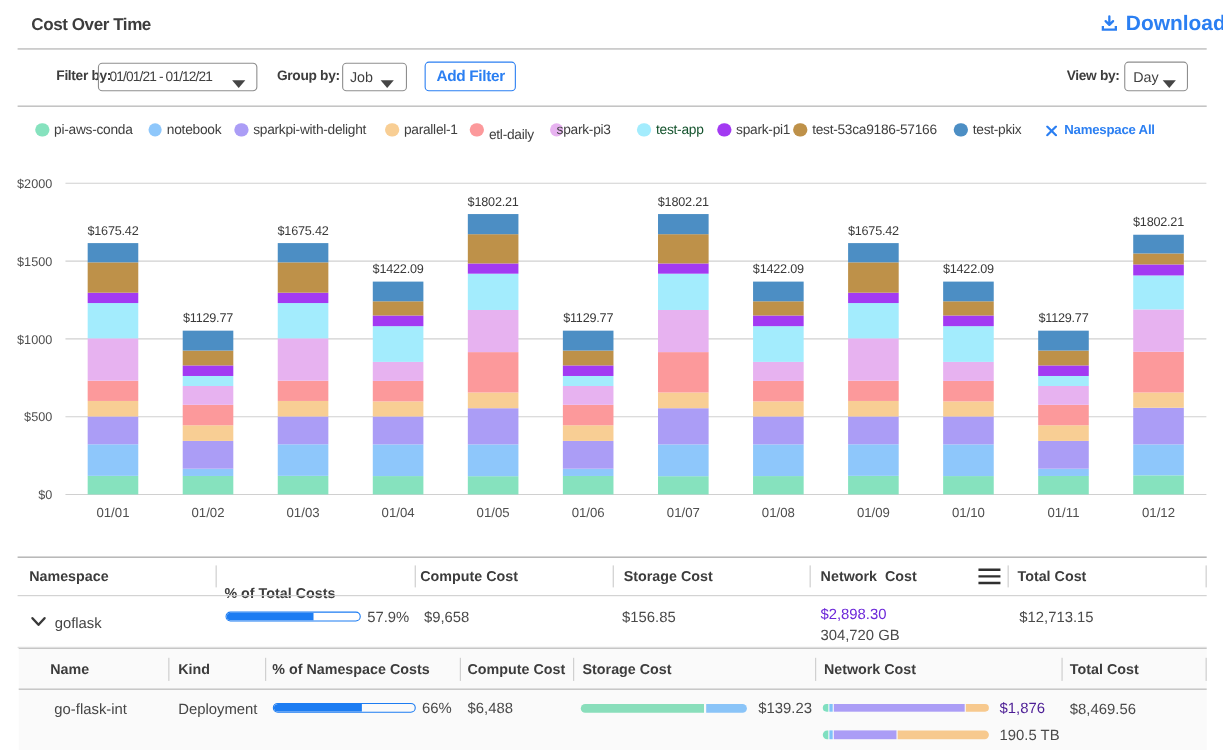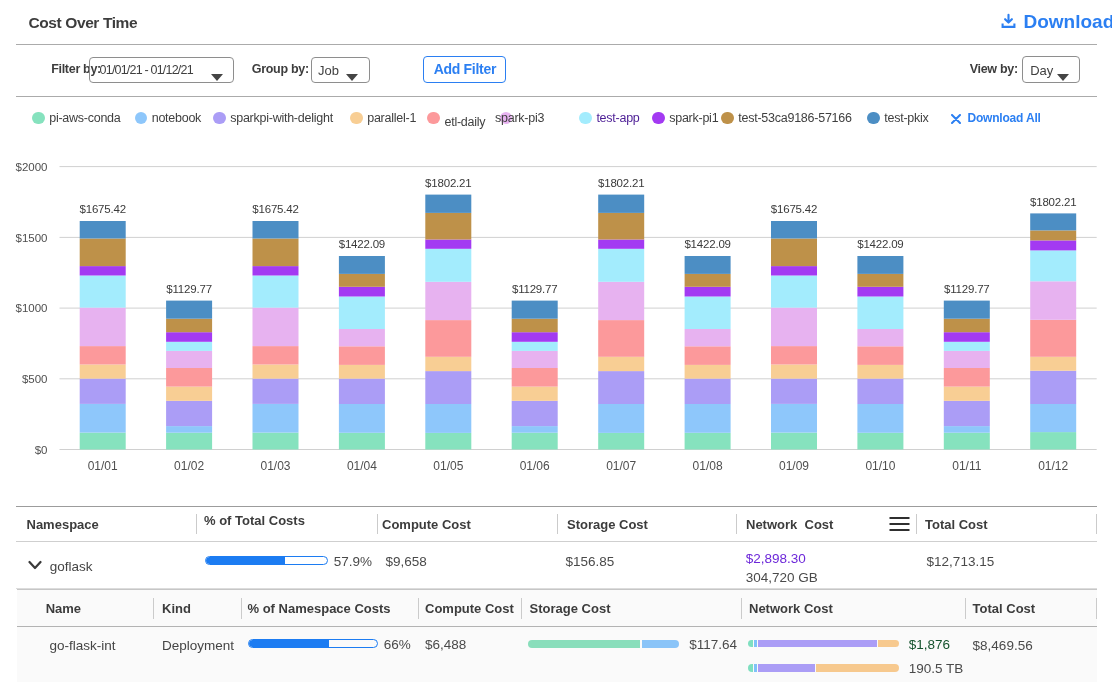--- a/index.html
+++ b/index.html
@@ -12,50 +12,50 @@
 <div style="position:absolute;left:1023.5px;top:21.5px;transform:translateY(-50%);font-size:19px;color:#2B7FF2;font-weight:700;white-space:nowrap;">Download</div>
 <div style="position:absolute;left:15.5px;top:43.5px;width:1081.2px;height:1px;background:#ABABAB"></div>
 <div style="position:absolute;left:33.2px;top:69px;transform:translateY(-50%);font-size:12.5px;color:#3D3D3D;font-weight:700;white-space:nowrap;letter-spacing:-0.3px;margin-left:18px;">Filter by:</div>
 <div class="abs" style="left:89.2px;top:56.5px;width:145px;height:26.3px;border:1px solid #8E8E8E;border-radius:4px;"></div>
 <div style="position:absolute;left:99.6px;top:69.8px;transform:translateY(-50%);font-size:12.5px;color:#3F3F3F;font-weight:400;white-space:nowrap;letter-spacing:-0.8px;">01/01/21 - 01/12/21</div>
 <div class="abs" style="left:211.2px;top:66.5px;"><span style="display:inline-block;width:0;height:0;border-left:6px solid transparent;border-right:6px solid transparent;border-top:7px solid #454545;"></span></div>
 <div style="position:absolute;left:251.8px;top:69px;transform:translateY(-50%);font-size:12.5px;color:#3D3D3D;font-weight:700;white-space:nowrap;letter-spacing:-0.3px;">Group by:</div>
 <div class="abs" style="left:311.3px;top:56.5px;width:58.3px;height:26.3px;border:1px solid #8E8E8E;border-radius:4px;"></div>
 <div style="position:absolute;left:318.1px;top:69.8px;transform:translateY(-50%);font-size:13px;color:#3F3F3F;font-weight:400;white-space:nowrap;">Job</div>
 <div class="abs" style="left:345.5px;top:66.5px;"><span style="display:inline-block;width:0;height:0;border-left:6px solid transparent;border-right:6px solid transparent;border-top:7px solid #454545;"></span></div>
-<div class="abs" style="left:386.3px;top:56.1px;width:83.2px;height:27.4px;border:1px solid #2B7FF2;border-radius:4px;text-align:center;line-height:25.5px;font-size:14px;font-weight:700;color:#2B7FF2;letter-spacing:-0.3px;margin-left:37px;">Add Filter</div>
+<div class="abs" style="left:386.3px;top:56.1px;width:83.2px;height:27.4px;border:1px solid #2B7FF2;border-radius:4px;text-align:center;line-height:25.5px;font-size:14px;font-weight:700;color:#2B7FF2;letter-spacing:-0.3px;">Add Filter</div>
 <div style="position:absolute;left:969.7px;top:69px;transform:translateY(-50%);font-size:12.5px;color:#3D3D3D;font-weight:700;white-space:nowrap;letter-spacing:-0.3px;">View by:</div>
 <div class="abs" style="left:1022.1px;top:56px;width:58.3px;height:27.4px;border:1px solid #8E8E8E;border-radius:4px;"></div>
 <div style="position:absolute;left:1030.2px;top:69.8px;transform:translateY(-50%);font-size:13px;color:#3F3F3F;font-weight:400;white-space:nowrap;">Day</div>
 <div class="abs" style="left:1056.5px;top:66.5px;"><span style="display:inline-block;width:0;height:0;border-left:6px solid transparent;border-right:6px solid transparent;border-top:7px solid #454545;"></span></div>
 <div style="position:absolute;left:15.5px;top:96px;width:1081.2px;height:1px;background:#ABABAB"></div>
 <div class="abs" style="left:32px;top:111.5px;width:12.5px;height:12.5px;border-radius:50%;background:#86E2BE;"></div>
 <div style="position:absolute;left:49.2px;top:117.8px;transform:translateY(-50%);font-size:12.5px;color:#3F3F3F;font-weight:400;white-space:nowrap;letter-spacing:-0.25px;">pi-aws-conda</div>
 <div class="abs" style="left:134.5px;top:111.5px;width:12.5px;height:12.5px;border-radius:50%;background:#8EC7FB;"></div>
 <div style="position:absolute;left:151.7px;top:117.8px;transform:translateY(-50%);font-size:12.5px;color:#3F3F3F;font-weight:400;white-space:nowrap;letter-spacing:-0.25px;">notebook</div>
 <div class="abs" style="left:213px;top:111.5px;width:12.5px;height:12.5px;border-radius:50%;background:#AB9DF6;"></div>
 <div style="position:absolute;left:230.2px;top:117.8px;transform:translateY(-50%);font-size:12.5px;color:#3F3F3F;font-weight:400;white-space:nowrap;letter-spacing:-0.25px;">sparkpi-with-delight</div>
 <div class="abs" style="left:350px;top:111.5px;width:12.5px;height:12.5px;border-radius:50%;background:#F8CE94;"></div>
 <div style="position:absolute;left:367.2px;top:117.8px;transform:translateY(-50%);font-size:12.5px;color:#3F3F3F;font-weight:400;white-space:nowrap;letter-spacing:-0.25px;">parallel-1</div>
 <div class="abs" style="left:427.3px;top:111.5px;width:12.5px;height:12.5px;border-radius:50%;background:#FC999B;"></div>
 <div style="position:absolute;left:444.5px;top:122px;transform:translateY(-50%);font-size:12.5px;color:#3F3F3F;font-weight:400;white-space:nowrap;letter-spacing:-0.25px;">etl-daily</div>
 <div class="abs" style="left:499.6px;top:111.5px;width:12.5px;height:12.5px;border-radius:50%;background:#E7B2F0;"></div>
-<div style="position:absolute;left:495px;top:117.8px;transform:translateY(-50%);font-size:12.5px;color:#3F3F3F;font-weight:400;white-space:nowrap;letter-spacing:-0.25px;">spark-pi3</div>
+<div style="position:absolute;left:506px;top:117.8px;transform:translateY(-50%);font-size:12.5px;color:#3F3F3F;font-weight:400;white-space:nowrap;letter-spacing:-0.25px;">spark-pi3</div>
 <div class="abs" style="left:579.2px;top:111.5px;width:12.5px;height:12.5px;border-radius:50%;background:#A3ECFD;"></div>
-<div style="position:absolute;left:596.4000000000001px;top:117.8px;transform:translateY(-50%);font-size:12.5px;color:#4c1d95;font-weight:400;white-space:nowrap;letter-spacing:-0.25px;text-align:center;">test-app</div>
+<div style="position:absolute;left:596.4000000000001px;top:117.8px;transform:translateY(-50%);font-size:12.5px;color:#14532d;font-weight:400;white-space:nowrap;letter-spacing:-0.25px;text-align:center;">test-app</div>
 <div class="abs" style="left:652px;top:111.5px;width:12.5px;height:12.5px;border-radius:50%;background:#A33AF2;"></div>
 <div style="position:absolute;left:669.2px;top:117.8px;transform:translateY(-50%);font-size:12.5px;color:#3F3F3F;font-weight:400;white-space:nowrap;letter-spacing:-0.25px;">spark-pi1</div>
 <div class="abs" style="left:721.1px;top:111.5px;width:12.5px;height:12.5px;border-radius:50%;background:#BE9149;"></div>
 <div style="position:absolute;left:738.3000000000001px;top:117.8px;transform:translateY(-50%);font-size:12.5px;color:#3F3F3F;font-weight:400;white-space:nowrap;letter-spacing:-0.25px;">test-53ca9186-57166</div>
 <div class="abs" style="left:867.1px;top:111.5px;width:12.5px;height:12.5px;border-radius:50%;background:#4C8EC4;"></div>
 <div style="position:absolute;left:884.3000000000001px;top:117.8px;transform:translateY(-50%);font-size:12.5px;color:#3F3F3F;font-weight:400;white-space:nowrap;letter-spacing:-0.25px;text-align:center;">test-pkix</div>
 <svg class="abs" style="left:951px;top:113.5px" width="10" height="10" viewBox="0 0 10 10">
     <path d="M1 1 L9 9 M9 1 L1 9" stroke="#2B7FF2" stroke-width="2" stroke-linecap="round"></path>
   </svg>
-<div style="position:absolute;left:967.5px;top:118.3px;transform:translateY(-50%);font-size:12px;color:#2B7FF2;font-weight:700;white-space:nowrap;letter-spacing:-0.2px;">Download All</div>
+<div style="position:absolute;left:967.5px;top:118.3px;transform:translateY(-50%);font-size:12px;color:#2B7FF2;font-weight:700;white-space:nowrap;letter-spacing:-0.2px;">Namespace All</div>
 <svg class="abs" style="left:0;top:0" width="1112" height="500" viewBox="0 0 1112 500" font-family="Liberation Sans,sans-serif">
     <line x1="59.5" y1="166.6" x2="1096.7" y2="166.6" stroke="#D0D0D0" stroke-width="1"></line>
 <text x="47.5" y="170.8" text-anchor="end" font-size="11.5" fill="#4F4F4F">$2000</text>
 <line x1="59.5" y1="237.4" x2="1096.7" y2="237.4" stroke="#D0D0D0" stroke-width="1"></line>
 <text x="47.5" y="241.6" text-anchor="end" font-size="11.5" fill="#4F4F4F">$1500</text>
 <line x1="59.5" y1="308.1" x2="1096.7" y2="308.1" stroke="#D0D0D0" stroke-width="1"></line>
 <text x="47.5" y="312.3" text-anchor="end" font-size="11.5" fill="#4F4F4F">$1000</text>
 <line x1="59.5" y1="378.8" x2="1096.7" y2="378.8" stroke="#D0D0D0" stroke-width="1"></line>
 <text x="47.5" y="383.0" text-anchor="end" font-size="11.5" fill="#4F4F4F">$500</text>
 <line x1="59.5" y1="449.5" x2="1096.7" y2="449.5" stroke="#D0D0D0" stroke-width="1"></line>
@@ -200,21 +200,21 @@
 <rect x="1030.2" y="281.3" width="46.0" height="38.5" fill="#E7B2F0"></rect>
 <rect x="1030.2" y="250.4" width="46.0" height="30.9" fill="#A3ECFD"></rect>
 <rect x="1030.2" y="240.4" width="46.0" height="10.0" fill="#A33AF2"></rect>
 <rect x="1030.2" y="230.4" width="46.0" height="10.0" fill="#BE9149"></rect>
 <rect x="1030.2" y="213.4" width="46.0" height="17.0" fill="#4C8EC4"></rect>
 <text x="1053.2" y="205.8" text-anchor="middle" font-size="11.5" letter-spacing="-0.2" fill="#3A3A3A">$1802.21</text>
 <text x="1053.2" y="470.3" text-anchor="middle" font-size="12" fill="#4F4F4F">01/12</text>
   </svg>
 <div style="position:absolute;left:15.5px;top:505.9px;width:1081.2px;height:1px;background:#9C9C9C"></div>
 <div style="position:absolute;left:26.5px;top:523.8px;transform:translateY(-50%);font-size:13px;color:#3C3C3C;font-weight:700;white-space:nowrap;">Namespace</div>
-<div style="position:absolute;left:204px;top:520px;transform:translateY(-50%);font-size:13px;color:#3C3C3C;font-weight:700;white-space:nowrap;">% of Total Costs</div>
+<div style="position:absolute;left:204px;top:539px;transform:translateY(-50%);font-size:13px;color:#3C3C3C;font-weight:700;white-space:nowrap;">% of Total Costs</div>
 <div style="position:absolute;left:382px;top:523.8px;transform:translateY(-50%);font-size:13px;color:#3C3C3C;font-weight:700;white-space:nowrap;">Compute Cost</div>
 <div style="position:absolute;left:567px;top:523.8px;transform:translateY(-50%);font-size:13px;color:#3C3C3C;font-weight:700;white-space:nowrap;">Storage Cost</div>
 <div style="position:absolute;left:746px;top:523.8px;transform:translateY(-50%);font-size:13px;color:#3C3C3C;font-weight:700;white-space:nowrap;">Network&nbsp; Cost</div>
 <div style="position:absolute;left:925px;top:523.8px;transform:translateY(-50%);font-size:13px;color:#3C3C3C;font-weight:700;white-space:nowrap;">Total Cost</div>
 <div style="position:absolute;left:196px;top:513.5px;width:1px;height:20.0px;background:#CBCBCB"></div>
 <div style="position:absolute;left:376.6px;top:513.5px;width:1px;height:20.0px;background:#CBCBCB"></div>
 <div style="position:absolute;left:557px;top:513.5px;width:1px;height:20.0px;background:#CBCBCB"></div>
 <div style="position:absolute;left:736.3px;top:513.5px;width:1px;height:20.0px;background:#CBCBCB"></div>
 <div style="position:absolute;left:916.3px;top:513.5px;width:1px;height:20.0px;background:#CBCBCB"></div>
 <div style="position:absolute;left:1096.2px;top:513.5px;width:1px;height:20.0px;background:#CBCBCB"></div>
@@ -254,23 +254,23 @@
 <div style="position:absolute;left:17px;top:625.8px;width:1079.7px;height:1px;background:#B3B3B3"></div>
 <div style="position:absolute;left:49.4px;top:644.6px;transform:translateY(-50%);font-size:13.5px;color:#454545;font-weight:400;white-space:nowrap;">go-flask-int</div>
 <div style="position:absolute;left:162px;top:644.6px;transform:translateY(-50%);font-size:13.5px;color:#454545;font-weight:400;white-space:nowrap;">Deployment</div>
 <div class="abs" style="left:247.7px;top:639.4px;width:130px;height:9px;border:1px solid #1C7CF2;border-radius:5px;overflow:hidden;">
     <div style="width:80.6px;height:100%;background:#1C7CF2;border-radius:4px 0 0 4px;"></div>
   </div>
 <div style="position:absolute;left:383.7px;top:643.9px;transform:translateY(-50%);font-size:13.5px;color:#4A4A4A;font-weight:400;white-space:nowrap;">66%</div>
 <div style="position:absolute;left:425px;top:643.9px;transform:translateY(-50%);font-size:13.5px;color:#4A4A4A;font-weight:400;white-space:nowrap;">$6,488</div>
 <div class="abs" style="left:528.1px;top:640px;width:112.4px;height:8px;background:#89DEBB;border-radius:4px 0 0 4px;"></div>
 <div class="abs" style="left:641.8px;top:640px;width:37.6px;height:8px;background:#8AC4F8;border-radius:0 4px 4px 0;"></div>
-<div style="position:absolute;left:689.3px;top:644.4px;transform:translateY(-50%);font-size:13.5px;color:#4A4A4A;font-weight:400;white-space:nowrap;">$117.64</div>
+<div style="position:absolute;left:689.3px;top:644.4px;transform:translateY(-50%);font-size:13.5px;color:#4A4A4A;font-weight:400;white-space:nowrap;">$139.23</div>
 <div class="abs" style="left:748.1px;top:639.8px;width:4.8px;height:7.6px;background:#7FDFC0;border-radius:4px 0 0 4px;"></div>
 <div class="abs" style="left:753.6px;top:639.8px;width:3.9px;height:7.6px;background:#7FC2F8;"></div>
 <div class="abs" style="left:758.2px;top:639.8px;width:119.0px;height:7.6px;background:#AB9DF6;"></div>
 <div class="abs" style="left:877.9px;top:639.8px;width:21.5px;height:7.6px;background:#F7C98E;border-radius:0 4px 4px 0;"></div>
-<div style="position:absolute;left:908.7px;top:643.6px;transform:translateY(-50%);font-size:13.5px;color:#14532d;font-weight:400;white-space:nowrap;">$1,876</div>
+<div style="position:absolute;left:908.7px;top:643.6px;transform:translateY(-50%);font-size:13.5px;color:#4c1d95;font-weight:400;white-space:nowrap;">$1,876</div>
 <div class="abs" style="left:748.1px;top:664.3px;width:4.8px;height:7.6px;background:#7FDFC0;border-radius:4px 0 0 4px;"></div>
 <div class="abs" style="left:753.6px;top:664.3px;width:3.9px;height:7.6px;background:#7FC2F8;"></div>
 <div class="abs" style="left:758.2px;top:664.3px;width:57.0px;height:7.6px;background:#AB9DF6;"></div>
 <div class="abs" style="left:815.9px;top:664.3px;width:83.5px;height:7.6px;background:#F7C98E;border-radius:0 4px 4px 0;"></div>
 <div style="position:absolute;left:908.7px;top:668px;transform:translateY(-50%);font-size:13.5px;color:#4A4A4A;font-weight:400;white-space:nowrap;">190.5 TB</div>
 <div style="position:absolute;left:972.6px;top:644.5px;transform:translateY(-50%);font-size:13.5px;color:#4A4A4A;font-weight:400;white-space:nowrap;">$8,469.56</div>
 </body></html>

